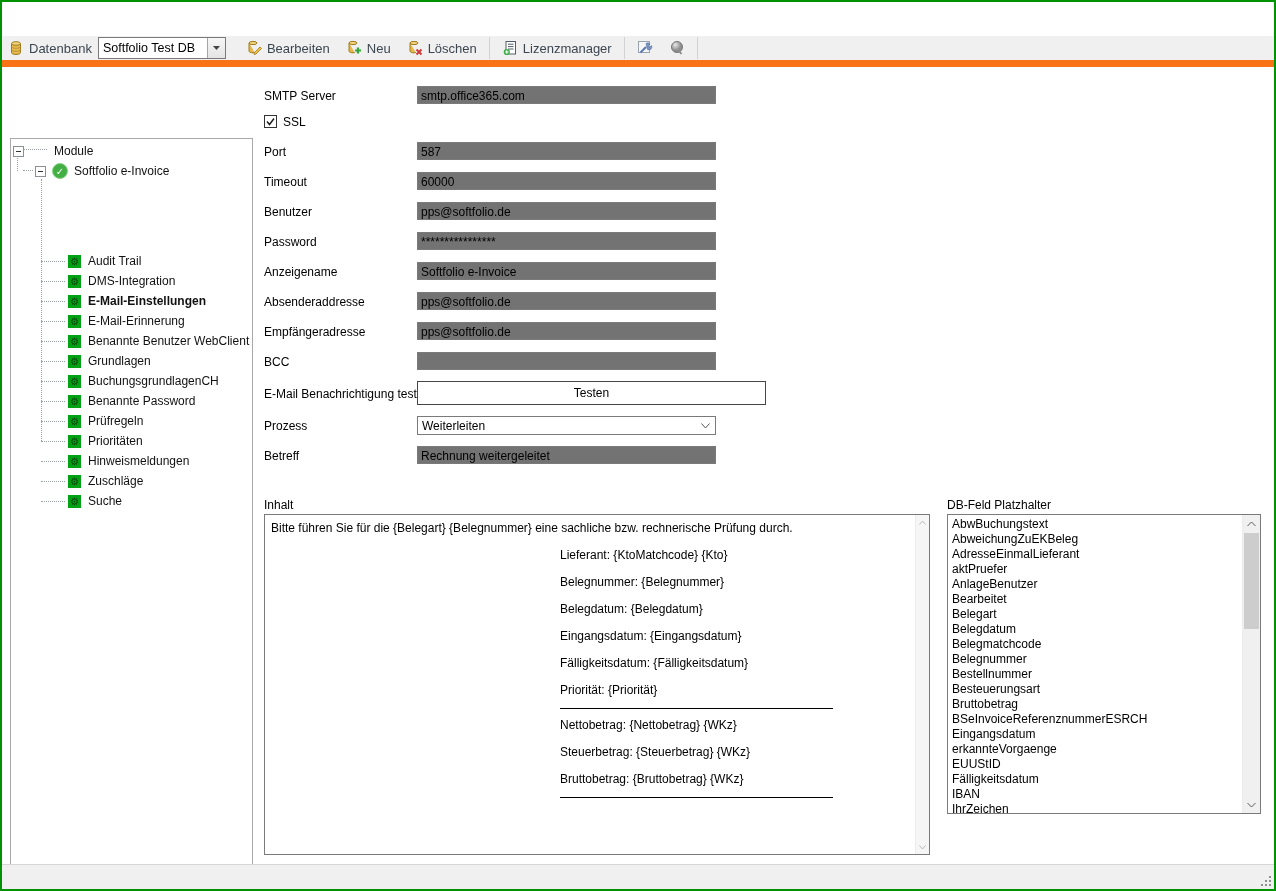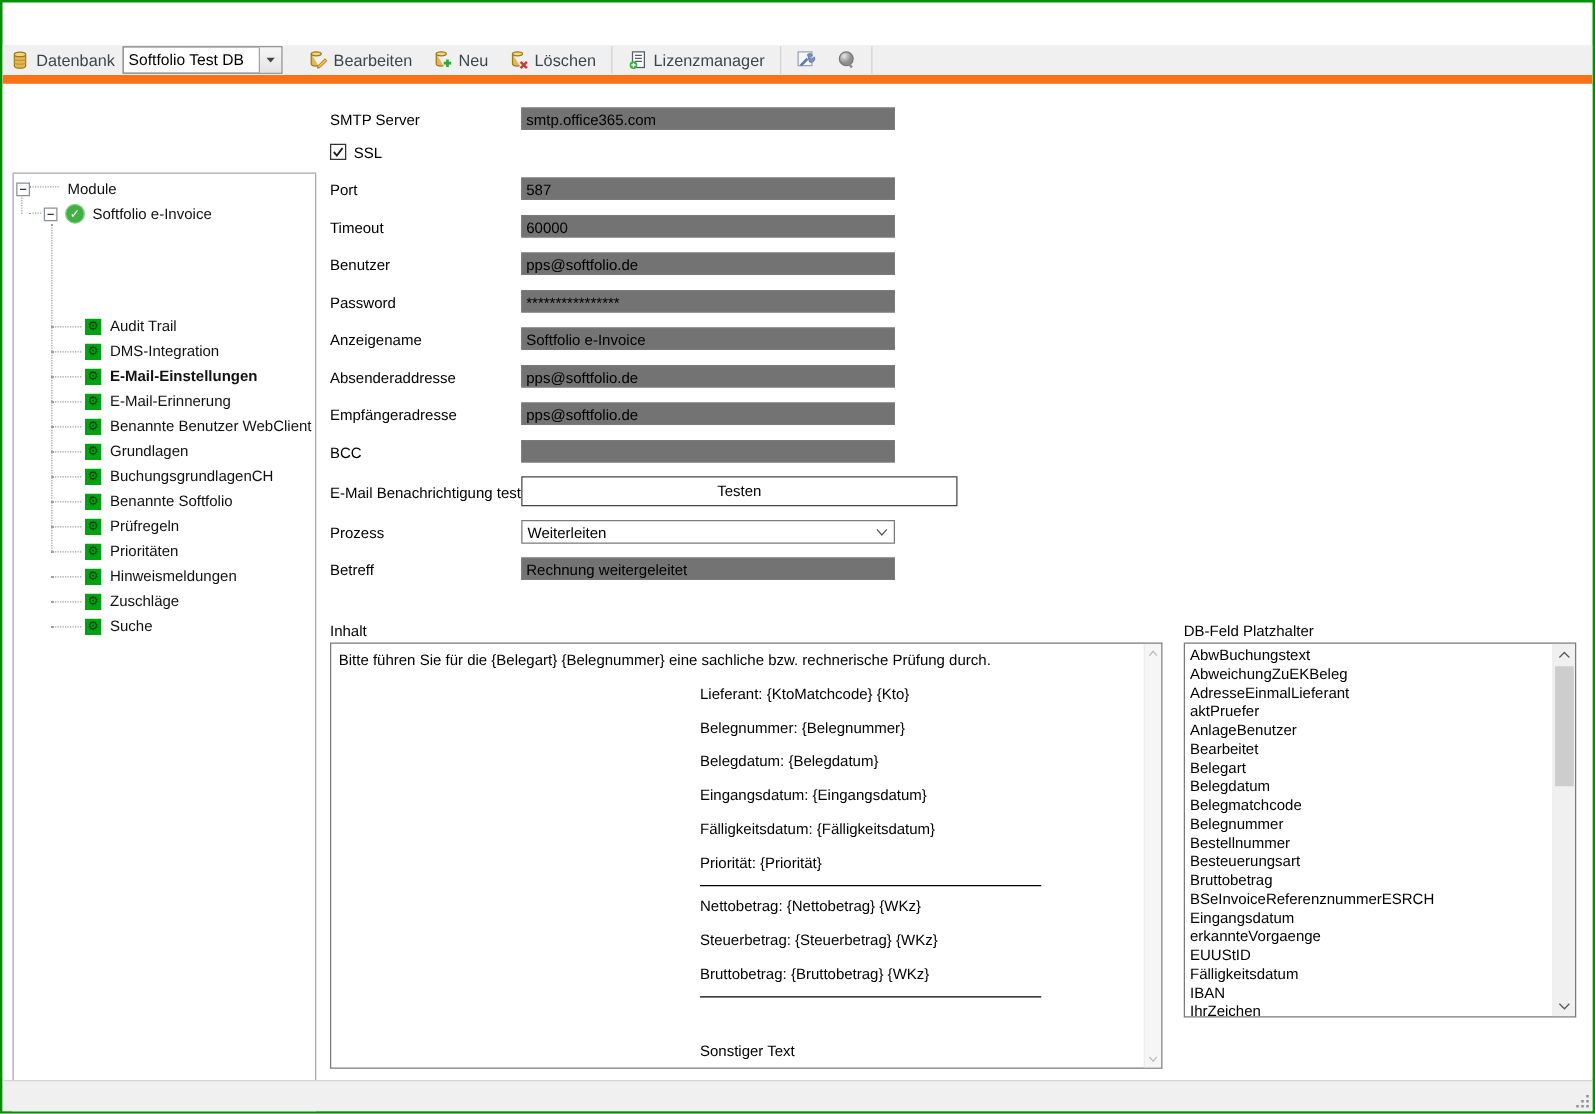--- a/index.html
+++ b/index.html
@@ -210,21 +210,21 @@
           <span class="tlabel">Grundlagen</span>
         </div>
           <div class="titem">
           <span class="stub"></span>
           <span class="gear">⚙</span>
           <span class="tlabel">BuchungsgrundlagenCH</span>
         </div>
           <div class="titem">
           <span class="stub"></span>
           <span class="gear">⚙</span>
-          <span class="tlabel">Benannte Softfolio</span>
+          <span class="tlabel">Benannte Password</span>
         </div>
           <div class="titem">
           <span class="stub"></span>
           <span class="gear">⚙</span>
           <span class="tlabel">Prüfregeln</span>
         </div>
           <div class="titem">
           <span class="stub"></span>
           <span class="gear">⚙</span>
           <span class="tlabel">Prioritäten</span>
@@ -323,21 +323,20 @@
           <div class="ta-line ind">Belegdatum: {Belegdatum}</div>
           <div class="ta-line ind">Eingangsdatum: {Eingangsdatum}</div>
           <div class="ta-line ind">Fälligkeitsdatum: {Fälligkeitsdatum}</div>
           <div class="ta-line ind">Priorität: {Priorität}</div>
           <div class="ta-line hr"></div>
           <div class="ta-line ind">Nettobetrag: {Nettobetrag} {WKz}</div>
           <div class="ta-line ind">Steuerbetrag: {Steuerbetrag} {WKz}</div>
           <div class="ta-line ind">Bruttobetrag: {Bruttobetrag} {WKz}</div>
           <div class="ta-line hr"></div>
           <div class="ta-line gap"></div>
-          <div class="ta-line ind">Sonstiger Text</div>
         </div>
       <div class="vscroll">
         <span class="arr up">
           <svg width="7" height="5">
               <path d="M0.5 4.5 3.5 1l3 3.5" fill="none" stroke="#b9bbbd"></path>
             </svg>
         </span>
         <span class="arr dn">
           <svg width="7" height="5">
               <path d="M0.5 0.5l3 3.5 3-3.5" fill="none" stroke="#b9bbbd"></path>

